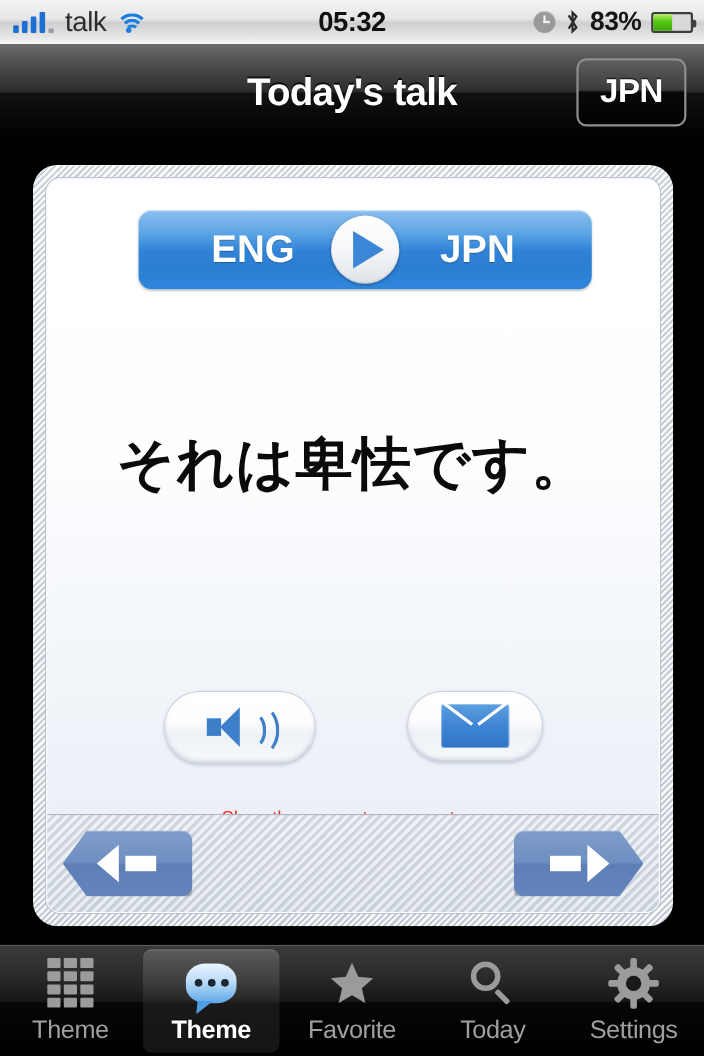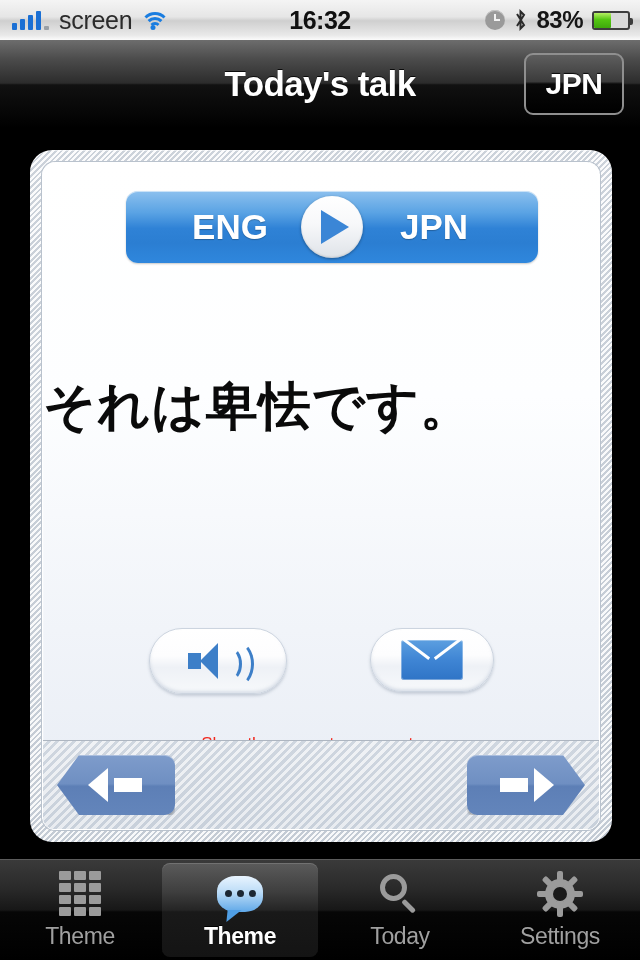--- a/index.html
+++ b/index.html
@@ -106,21 +106,21 @@
     display:flex;align-items:center;justify-content:center;
   }
   .playtri{
     width:0;height:0;margin-left:6px;
     border-top:17px solid transparent;border-bottom:17px solid transparent;
     border-left:28px solid #3b86d6;
   }
 
   
   .phrase{
-    position:absolute;left:0;right:0;top:209px;
+    position:absolute;left:0;right:0;top:224px;text-align:center;
     font-family:"DejaVu Sans","Liberation Sans",sans-serif;
     font-size:52px;font-weight:bold;color:#0a0a0a;letter-spacing:1px;
   }
 
   
   .actions{position:absolute;left:0;right:0;top:465px;display:flex;justify-content:center;gap:83px;}
   .pill{
     width:138px;height:66px;border-radius:33px;box-sizing:border-box;
     background:linear-gradient(180deg,#ffffff 0%,#fdfdfe 42%,#eef1f6 60%,#f7f9fb 100%);
     border:1px solid #ccd4df;
@@ -222,30 +222,30 @@
 
   <div class="statusbar">
     <div class="sb-left">
       <div class="bars">
         <i class="b1"></i>
           <i class="b2"></i>
           <i class="b3"></i>
           <i class="b4"></i>
           <i class="off"></i>
       </div>
-      <div class="carrier">screen</div>
+      <div class="carrier">talk</div>
       <div class="wifi">
         <span class="w1"></span>
           <span class="w2"></span>
           <span class="w3"></span>
           <span class="wd"></span>
       </div>
     </div>
     <div class="sb-center">
-      <span class="sb-time">16:32</span>
+      <span class="sb-time">05:32</span>
     </div>
     <div class="sb-right">
       <div class="clockicon"></div>
       <svg class="bt" viewBox="0 0 13 22">
         <path d="M3 5 L10 16 L6.5 19.5 L6.5 2.5 L10 6 L3 17" fill="none" stroke="#2b2b2b" stroke-width="2"></path>
       </svg>
       <span class="pct">83%</span>
       <div class="battery">
         <div class="fill" style="width:50%"></div>
       </div>
@@ -330,20 +330,28 @@
       <div class="ticon">
         <div class="bubble">
             <i></i>
             <i></i>
             <i></i>
           </div>
       </div>
       <div class="label">Theme</div>
     </div>
 
+    <div class="tab">
+      <div class="ticon">
+        <svg width="46" height="44" viewBox="0 0 24 24">
+            <path fill="#9b9b9b" d="M12 1.8l3.1 6.9 7.4.7-5.6 5 1.7 7.3L12 17.9 5.4 21.7l1.7-7.3-5.6-5 7.4-.7z"></path>
+          </svg>
+      </div>
+      <div class="label">Favorite</div>
+    </div>
 
     <div class="tab">
       <div class="ticon">
         <div class="mag">
             <span class="ring"></span>
             <span class="handle"></span>
           </div>
       </div>
       <div class="label">Today</div>
     </div>

